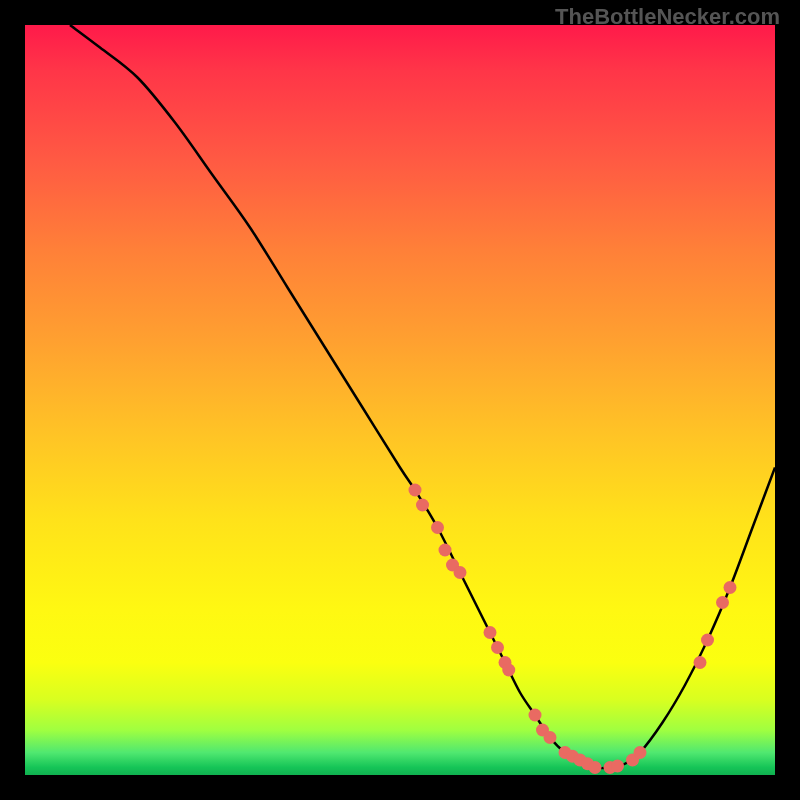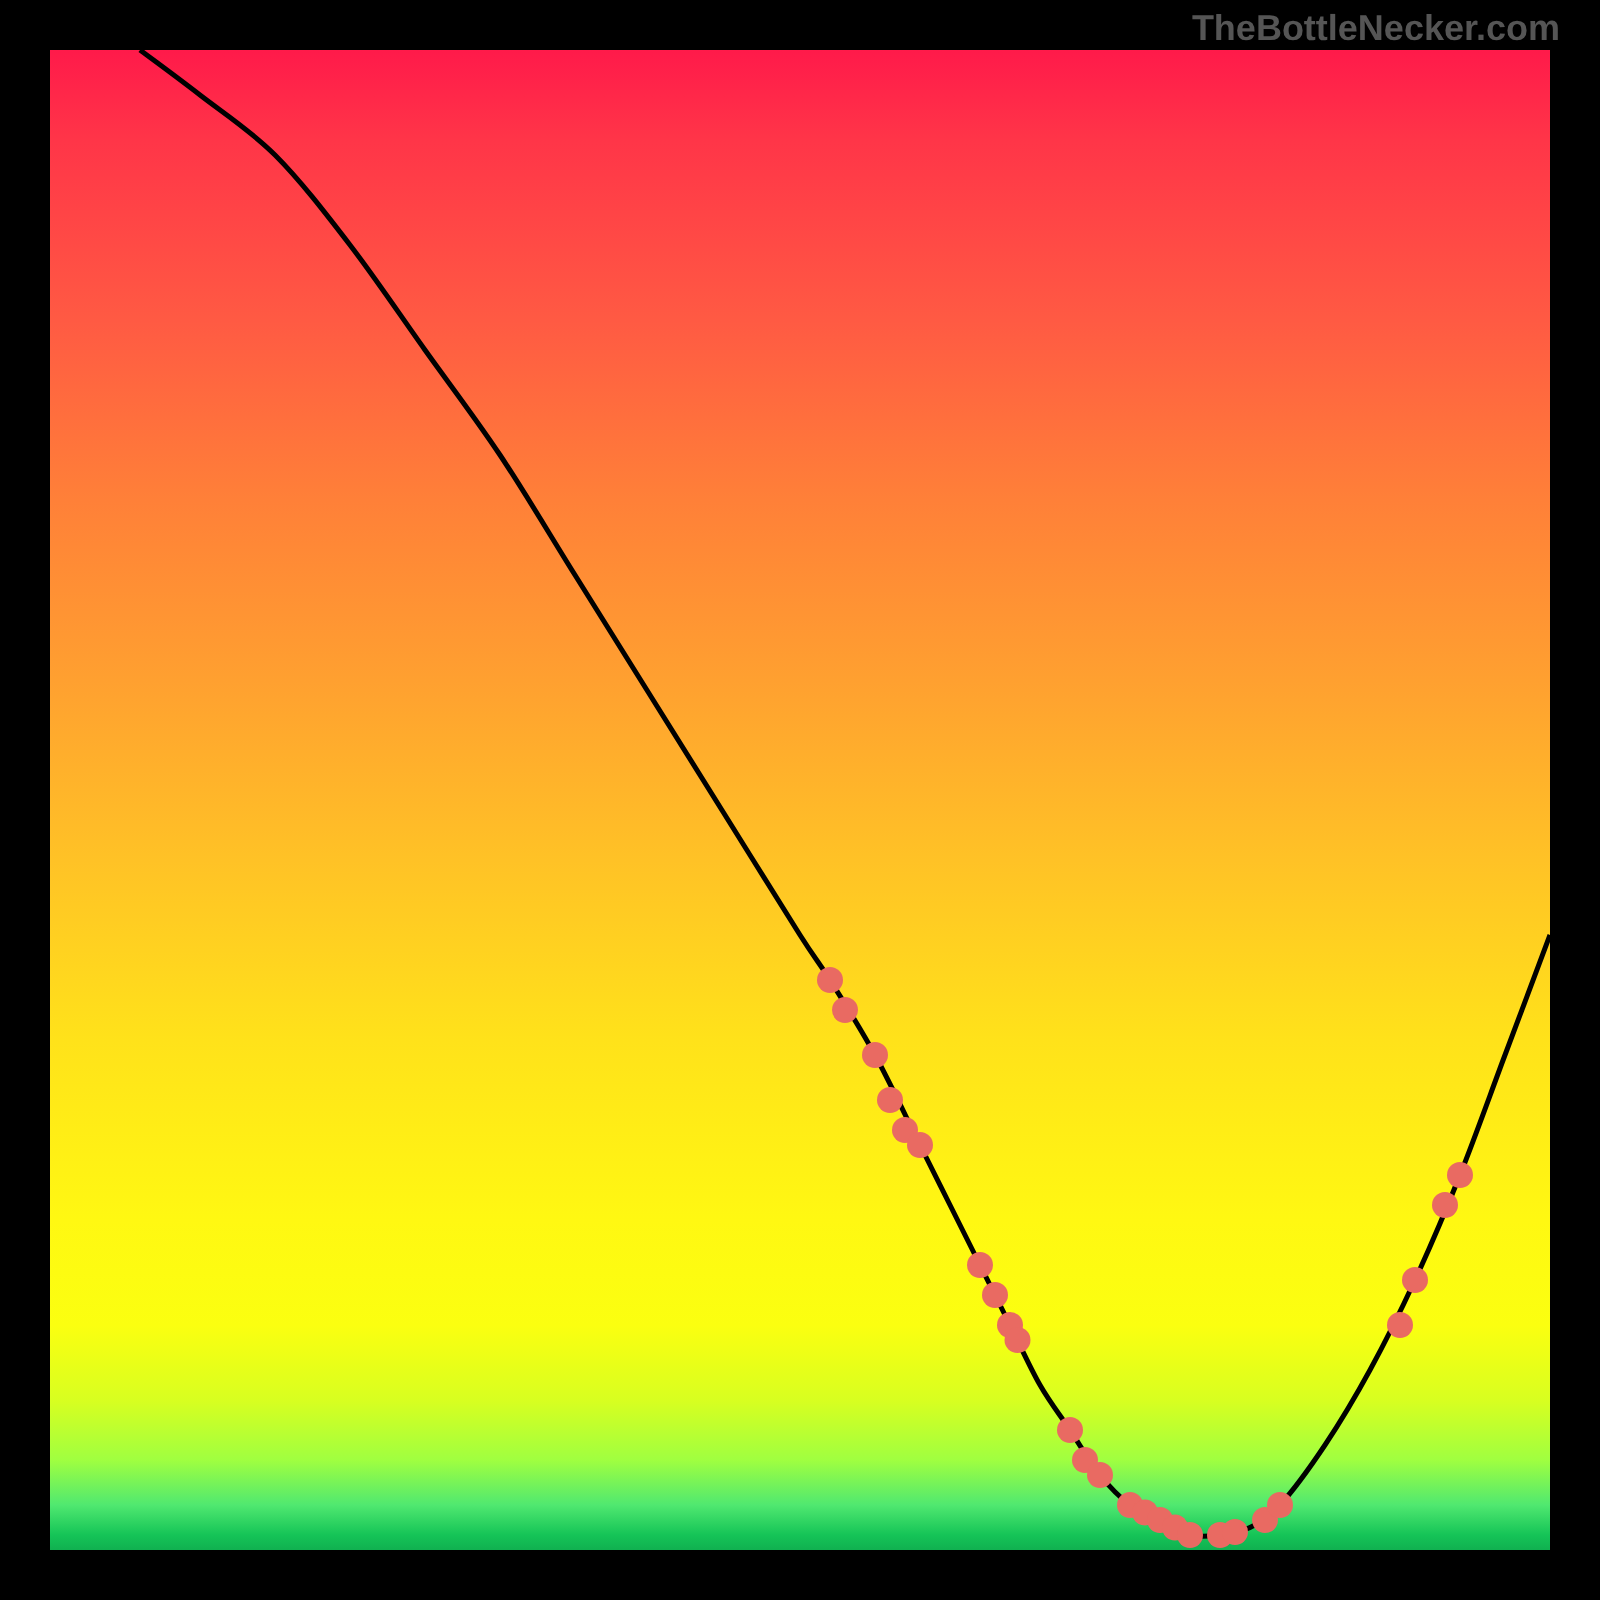--- a/index.html
+++ b/index.html
@@ -15,21 +15,21 @@
     width: 800px;
     height: 800px;
     background: #000;
     position: relative;
   }
   .watermark {
     position: absolute;
     top: 4px;
     right: 20px;
     color: #555;
-    font-size: 18px;
+    font-size: 22px;
     font-weight: bold;
     z-index: 10;
   }
   .plot-area {
     position: absolute;
     left: 25px;
     top: 25px;
     width: 750px;
     height: 750px;
   }

